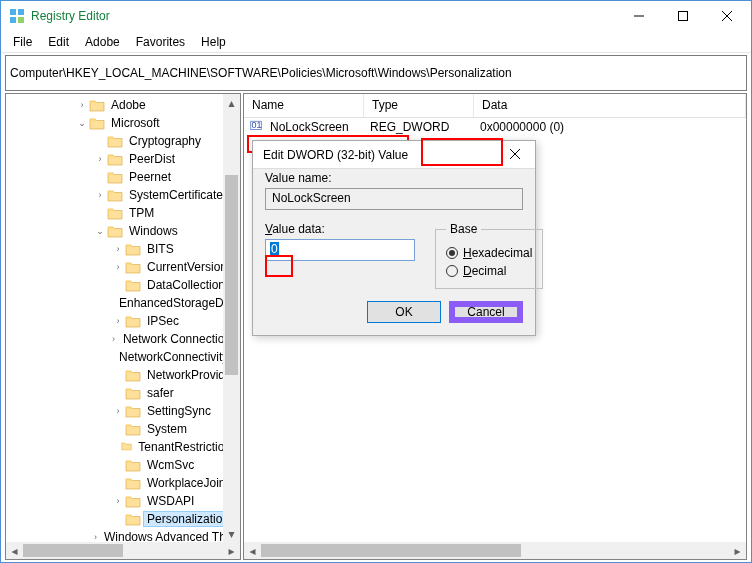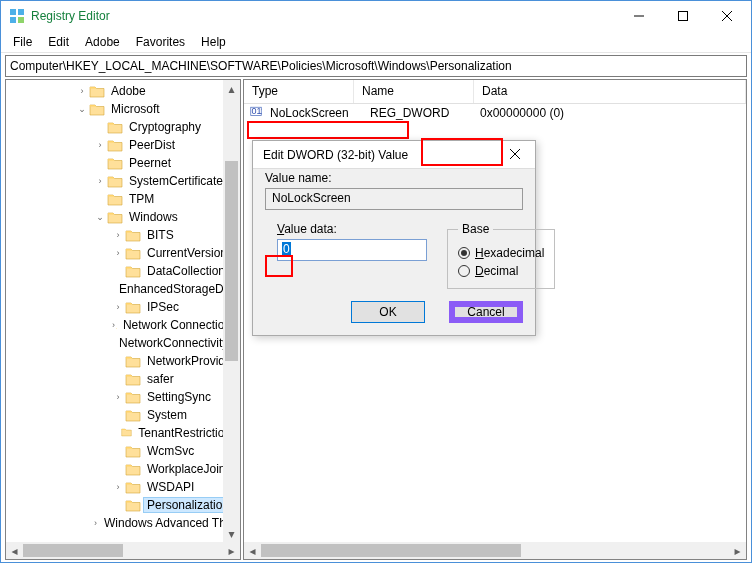--- a/index.html
+++ b/index.html
@@ -8,21 +8,21 @@
 .window { border: 1px solid #4a90d9; width: 752px; height: 563px; display: flex; flex-direction: column; background: #fff; }
 .titlebar { height: 30px; display: flex; align-items: center; padding: 0 2px 0 8px; }
 .titlebar .app-icon { width: 16px; height: 16px; margin-right: 6px; }
 .titlebar .title { flex: 1; color: #15803d; }
 .titlebar .win-btn { width: 44px; height: 28px; display: flex; align-items: center; justify-content: center; color: #333; }
 .titlebar .win-btn svg { width: 10px; height: 10px; }
 
 .menubar { height: 22px; display: flex; align-items: center; padding: 0 4px; border-bottom: 1px solid #e6e6e6; }
 .menubar span { padding: 2px 8px; }
 
-.address { height: 22px; border: 1px solid #7a7a7a; margin: 2px 4px; padding: 2px 4px; display: flex; align-items: center; overflow: hidden; white-space: nowrap; }
+.address { height: 36px; border: 1px solid #7a7a7a; margin: 2px 4px; padding: 2px 4px; display: flex; align-items: center; overflow: hidden; white-space: nowrap; }
 
 .panes { flex: 1; display: flex; overflow: hidden; }
 .tree-pane { width: 236px; border: 1px solid #828282; margin: 0 2px 2px 4px; position: relative; overflow: hidden; background: #fff; }
 .tree-scroll { width: 100%; height: 100%; overflow: hidden; }
 .list-pane { flex: 1; border: 1px solid #828282; margin: 0 4px 2px 0; position: relative; background: #fff; overflow: hidden; }
 
 .tree { padding: 2px 0; }
 .tree-row { display: flex; align-items: center; height: 18px; white-space: nowrap; }
 .tree-row .exp { width: 12px; height: 12px; display: flex; align-items: center; justify-content: center; color: #666; font-size: 9px; margin-right: 1px; }
 .tree-row .fold { width: 16px; height: 14px; margin-right: 3px; }
@@ -53,28 +53,28 @@
 .scrollbar-v .thumb { position: absolute; left: 2px; width: 13px; background: #c1c1c1; }
 
 .dialog { position: absolute; left: 252px; top: 140px; width: 284px; border: 1px solid #aaa; background: #f0f0f0; box-shadow: 2px 2px 8px rgba(0,0,0,0.2); z-index: 10; }
 .dialog .dlg-title { height: 28px; background: #fff; display: flex; align-items: center; padding-left: 10px; border-bottom: 1px solid #ddd; }
 .dialog .dlg-title .t { flex: 1; }
 .dialog .dlg-title .x { width: 40px; text-align: center; }
 .dialog .dlg-body { padding: 2px 12px; }
 .dialog label { display: block; margin-bottom: 3px; }
 .dialog .ro-input { width: 100%; height: 22px; border: 1px solid #999; background: #f0f0f0; padding: 2px 6px; margin-bottom: 12px; }
 .dialog .row2 { display: flex; gap: 20px; }
-.dialog .col1 { flex: 1; margin-left: 12px; }
+.dialog .col1 { flex: 1; }
 .dialog .val-input { width: 150px; height: 22px; border: 1px solid #7a9fd4; padding: 2px 4px; background: #fff; }
 .dialog fieldset { border: 1px solid #c0c0c0; padding: 6px 10px 10px; width: 140px; }
 .dialog fieldset legend { padding: 0 4px; }
 .dialog .radio-row { display: flex; align-items: center; margin-top: 4px; gap: 5px; }
 .dialog .radio { width: 12px; height: 12px; border: 1px solid #333; border-radius: 50%; display: inline-flex; align-items: center; justify-content: center; }
 .dialog .radio.checked::after { content: ''; width: 6px; height: 6px; background: #333; border-radius: 50%; }
-.dialog .dlg-buttons { display: flex; justify-content: flex-end; gap: 24px; padding: 10px 12px 12px; }
+.dialog .dlg-buttons { display: flex; justify-content: flex-end; gap: 8px; padding: 10px 12px 12px; }
 .dialog .btn { width: 74px; height: 22px; background: #e1e1e1; border: 6px solid #8b5cf6; display: flex; align-items: center; justify-content: center; }
 .dialog .btn.ok { border: 1px solid #0078d7; }
 
 .red-box { position: absolute; border: 2px solid #f00; pointer-events: none; }
 
 .val-input .sel { background: #0078d7; color: #fff; padding: 0 1px; }
 </style>
 </head>
 <body>
 
@@ -338,22 +338,22 @@
         <div class="arrow">◂</div>
         <div class="track">
             <div class="thumb" style="left:0;width:100px;"></div>
           </div>
         <div class="arrow">▸</div>
       </div>
     </div>
 
     <div class="list-pane">
       <div class="list-header">
+        <div class="col col-name">Name</div>
         <div class="col col-type">Type</div>
-        <div class="col col-name">Name</div>
         <div class="col col-data">Data</div>
       </div>
       <div class="list-body" id="list-body">
           <div class="row">
             <span class="icon"><svg viewBox="0 0 16 16">
                 <rect x="1" y="3" width="14" height="11" fill="#fff" stroke="#5070c0"></rect>
                 <text x="2" y="12" font-size="7" fill="#3050b0" font-family="Consolas">011</text>
               </svg></span>
             <span class="cname">NoLockScreen</span>
             <span class="ctype">REG_DWORD</span>

